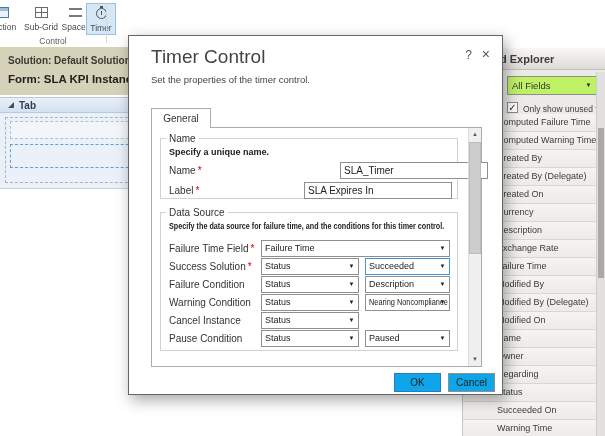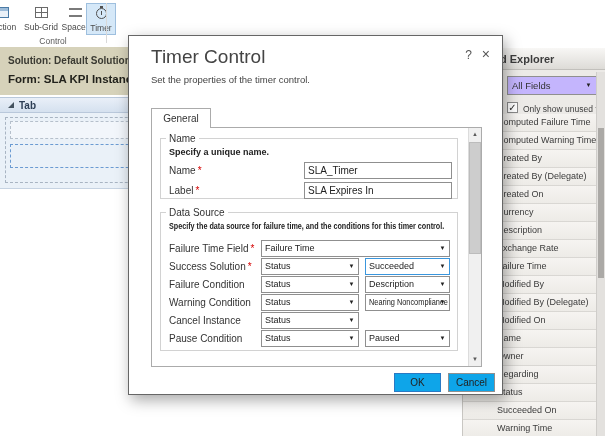--- a/index.html
+++ b/index.html
@@ -49,21 +49,21 @@
   .section-outline { position:absolute; left:5px; top:4px; right:6px; bottom:5px; border:1px dashed #a8b4c2; }
   .section-strip { position:absolute; left:10px; top:8px; width:330px; height:18px; border:1px dashed #b6c0cc; background:#f2f6fb; }
   .field-drop { position:absolute; left:10px; top:31px; width:330px; height:24px; border:1px dashed #6b9bd2; }
 
   
   .fe-panel { position:absolute; left:462px; top:48px; width:143px; height:388px; background:#eceae7; border-left:1px solid #c9c7c3; }
   .fe-header { position:absolute; left:0; top:0; width:100%; height:22px;
     background:linear-gradient(#f8f7f5,#ddd bd7); background:linear-gradient(#f8f7f5,#dddbd7);
     border-bottom:1px solid #c2c0bc; line-height:22px; padding-left:18px;
     font-size:11px; font-weight:bold; color:#3c3c3c; white-space:nowrap; }
-  .fe-filter { position:absolute; left:44px; top:28px; width:90px; height:19px; background:#c4b5fd;
+  .fe-filter { position:absolute; left:44px; top:28px; width:90px; height:19px; background:#bef264;
     border:1px solid #8f8f8f; font-size:9.5px; line-height:17px; padding-left:4px; white-space:nowrap; cursor:pointer; }
   .fe-filter .sel-arrow { right:2px; }
   .fe-checkbox { position:absolute; left:44px; top:54px; width:11px; height:11px; background:#fff; border:1px solid #8a8a8a;
     font-size:10px; line-height:9px; text-align:center; color:#2d2d2d; cursor:pointer; }
   .fe-checkbox-label { position:absolute; left:60px; top:56px; font-size:8.5px; color:#3a3a3a; white-space:nowrap; }
   .fe-list { position:absolute; left:0; top:66px; right:9px; bottom:0; overflow:hidden; }
   .fe-item { height:18px; background:linear-gradient(#f6f4f1,#edebe7); border-bottom:1px solid #d9d7d3;
     font-size:9px; color:#3b3b3b; line-height:17px; padding-left:34px; white-space:nowrap; cursor:pointer; }
   .fe-scrollbar { position:absolute; right:0; top:24px; bottom:0; width:9px; background:#e3e1de; border-left:1px solid #cfcdca; }
   .fe-thumb { position:absolute; left:1px; right:1px; top:56px; height:150px; background:#aba9a6; }
@@ -206,21 +206,21 @@
 
     <div class="dlg-tab">General</div>
     <div class="dlg-content">
 
       <fieldset class="group fs-name">
         <legend>Name</legend>
         <div class="instruction">Specify a unique name.</div>
         <div class="frm-label" style="top:21px;">
           <span>Name</span><span class="req">*</span>
         </div>
-        <input class="txt-input" style="top: 18px;" value="SLA_Timer">
+        <input class="txt-input" style="top: 18px; margin-left: 36px;" value="SLA_Timer">
         <div class="frm-label" style="top:41px;">
           <span>Label</span><span class="req">*</span>
         </div>
         <input class="txt-input" style="top: 38px;" value="SLA Expires In">
       </fieldset>
 
       <fieldset class="group fs-ds">
         <legend>Data Source</legend>
         <div class="instruction instr-long">Specify the data source for failure time, and the conditions for this timer control.</div>
 

